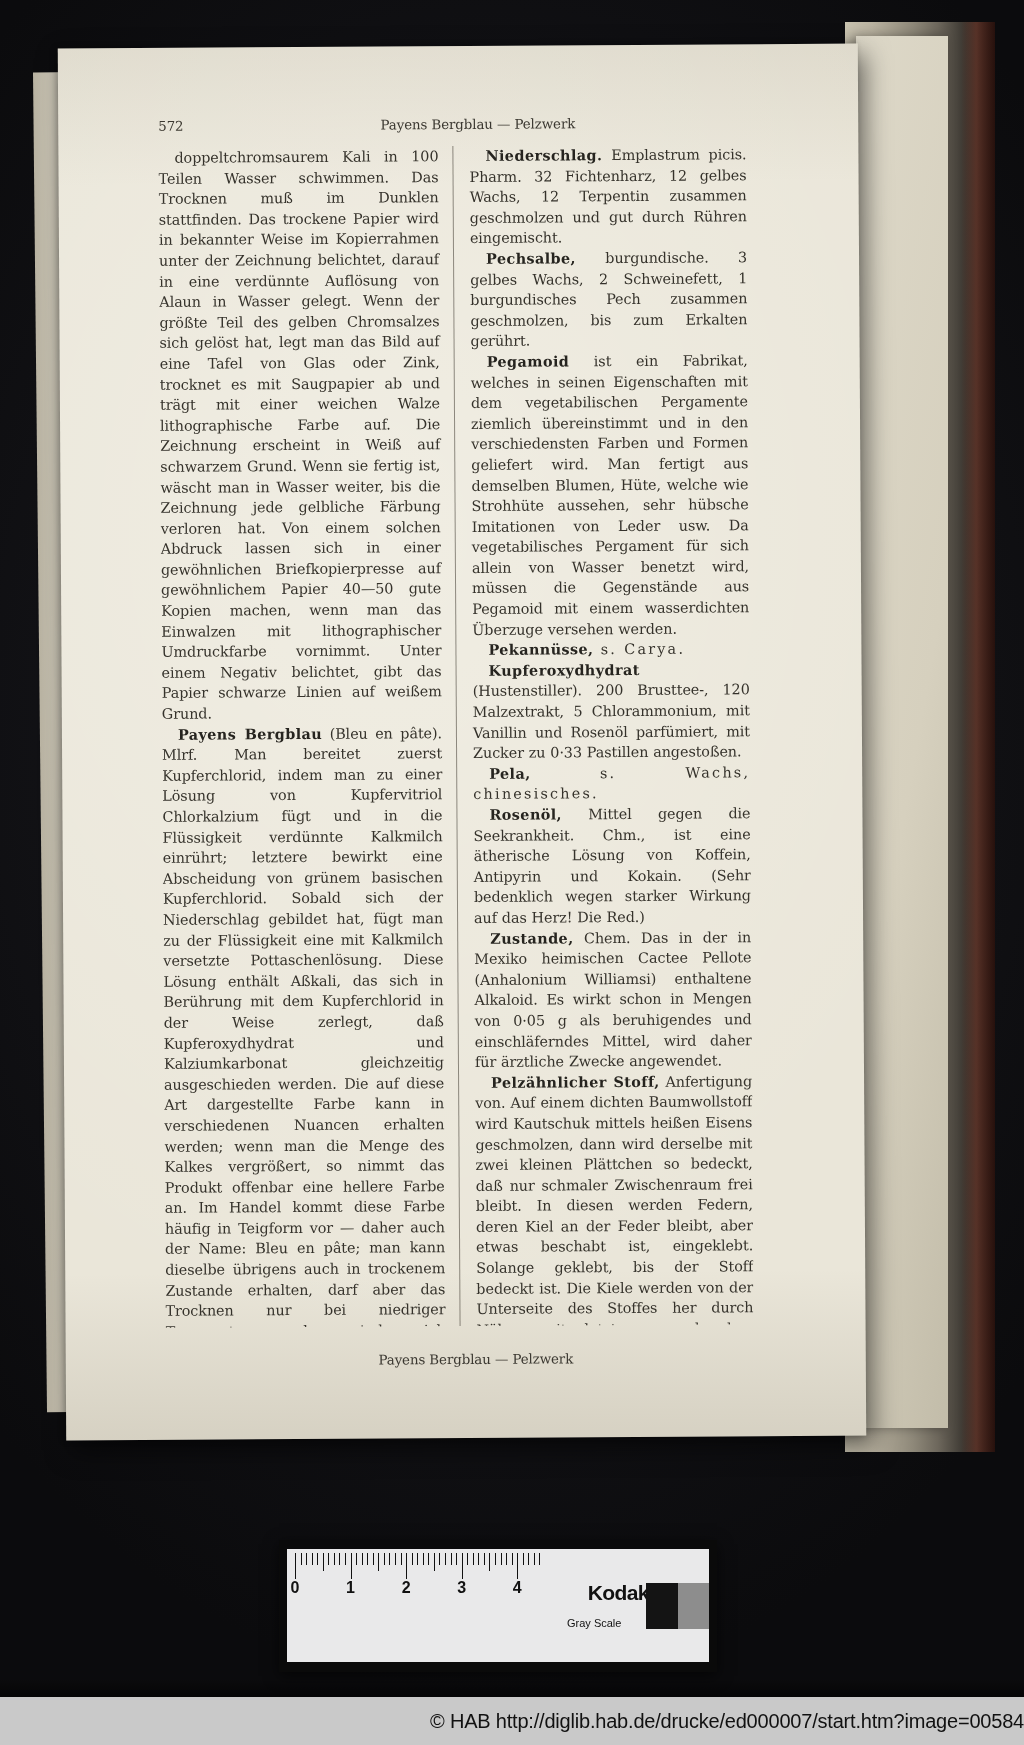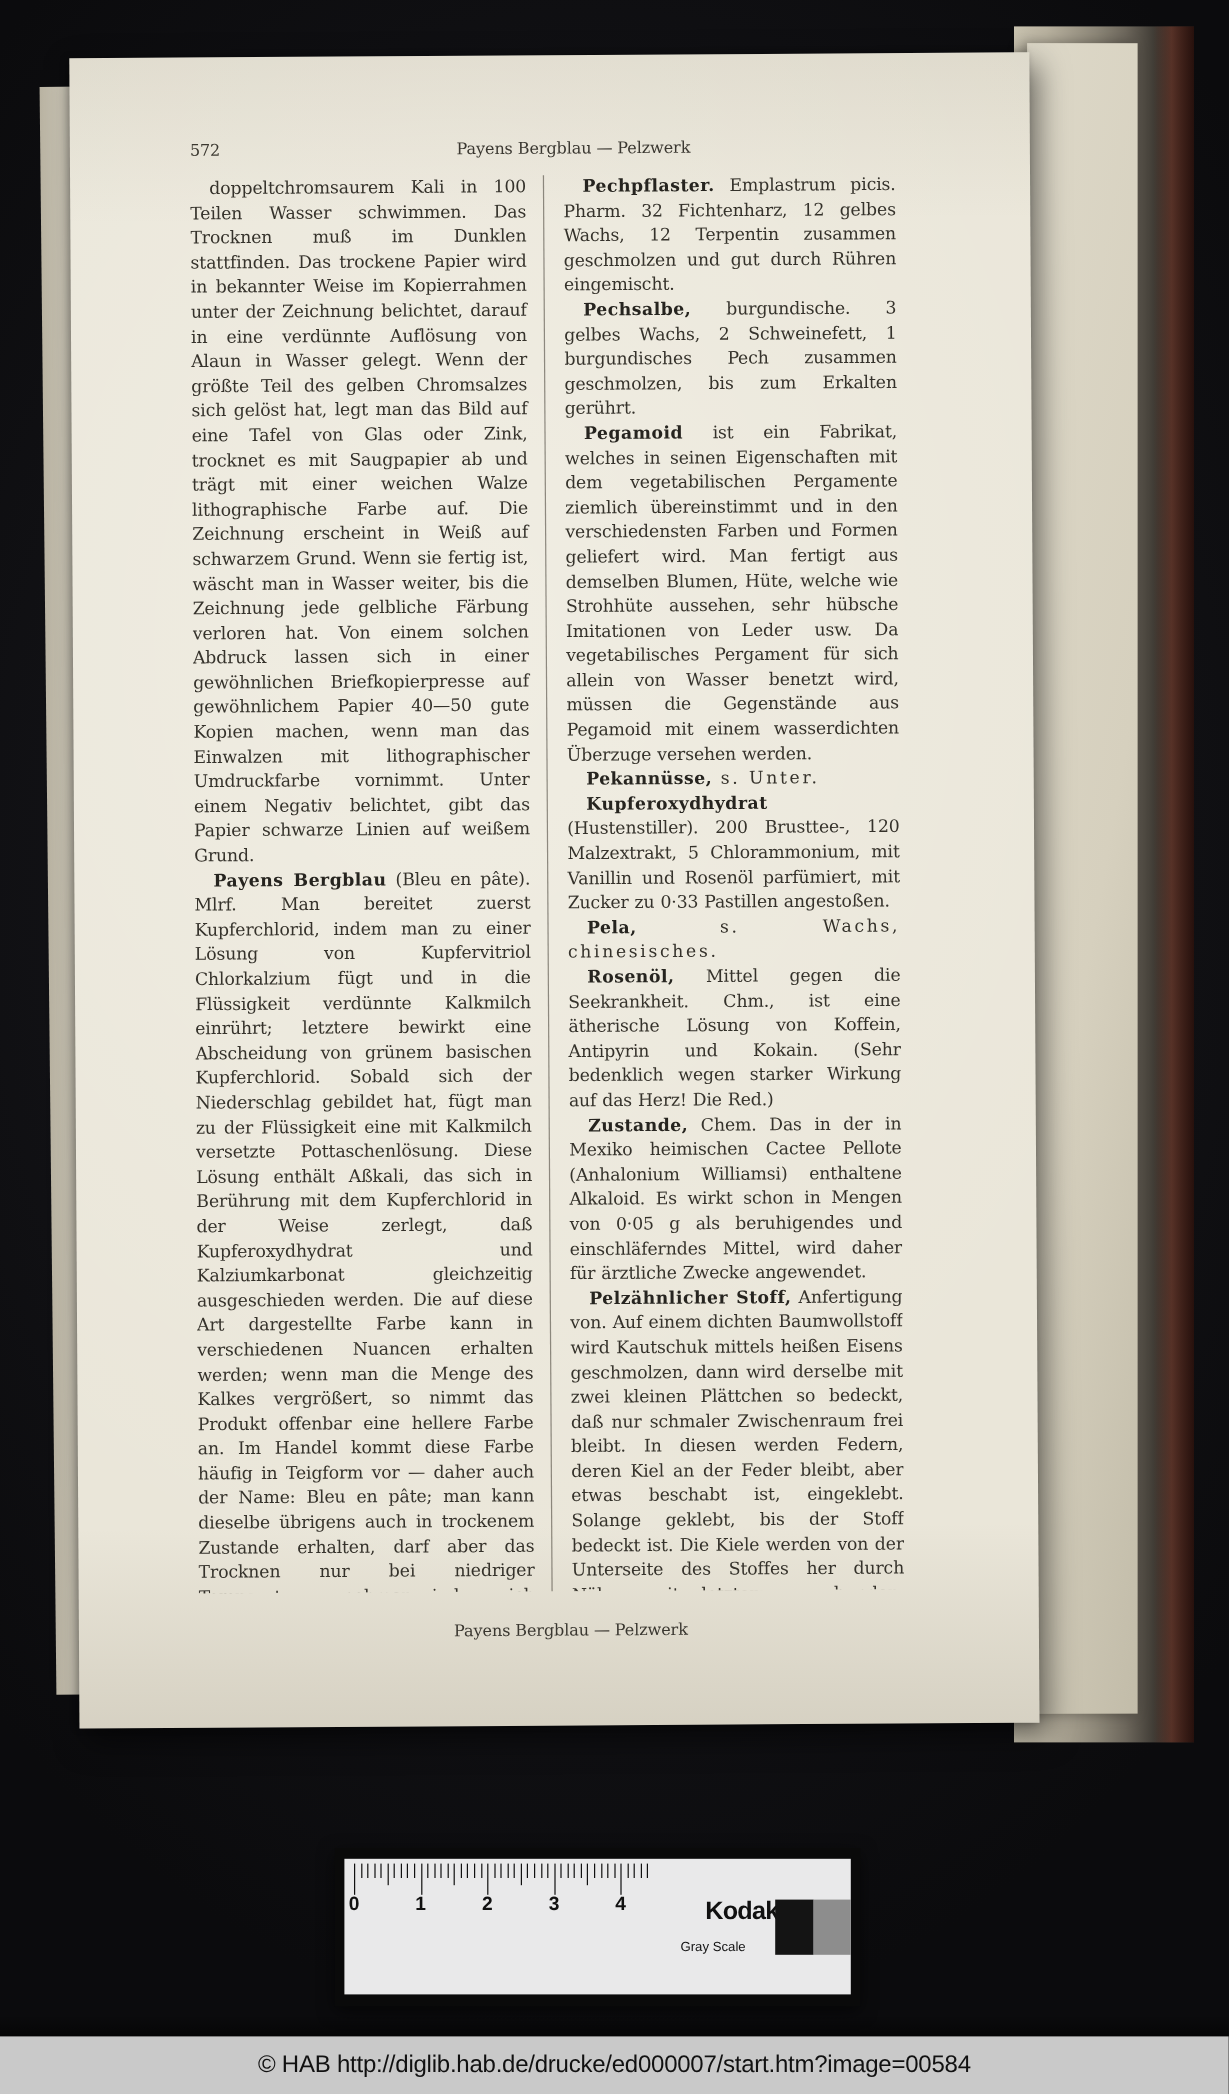--- a/index.html
+++ b/index.html
@@ -221,21 +221,21 @@
     align-items:center;
   }
   .patches div { height: 46px; width: 50%; }
 
   
   .credit-bar {
     position:absolute;
     left:0; bottom:0;
     width: 1024px; height: 48px;
     background:#c9c9c9;
-    display:flex; align-items:center; justify-content:center;
+    display:flex; align-items:center; justify-content:flex-end;
   }
   .credit-text {
     font-family:"Liberation Sans", sans-serif;
     font-size: 20px;
     color:#111;
     letter-spacing: -0.2px;
   }
   .credit-shadow {
     position:absolute; left:0; bottom:48px; width:1024px; height:18px;
     background: linear-gradient(180deg, rgba(0,0,0,0) 0%, rgba(0,0,0,.55) 100%);
@@ -272,33 +272,33 @@
 
           <p class="para frak indent">
             <span class="kw">Payens Bergblau</span><span> (Bleu en pâte). Mlrf. Man bereitet zuerst Kupferchlorid, indem man zu einer Lösung von Kupfervitriol Chlorkalzium fügt und in die Flüssigkeit verdünnte Kalkmilch einrührt; letztere bewirkt eine Abscheidung von grünem basischen Kupferchlorid. Sobald sich der Niederschlag gebildet hat, fügt man zu der Flüssigkeit eine mit Kalkmilch versetzte Pottaschenlösung. Diese Lösung enthält Aßkali, das sich in Berührung mit dem Kupferchlorid in der Weise zerlegt, daß Kupferoxydhydrat und Kalziumkarbonat gleichzeitig ausgeschieden werden. Die auf diese Art dargestellte Farbe kann in verschiedenen Nuancen erhalten werden; wenn man die Menge des Kalkes vergrößert, so nimmt das Produkt offenbar eine hellere Farbe an. Im Handel kommt diese Farbe häufig in Teigform vor — daher auch der Name: Bleu en pâte; man kann dieselbe übrigens auch in trockenem Zustande erhalten, darf aber das Trocknen nur bei niedriger Temperatur vornehmen, indem sich das Kupferoxydhydrat schon bei verhältnismäßig niederer Temperatur unter Ausscheidung von Kupferoxyd zersetzt.</span>
           </p>
 
         </div>
 
         <div class="col right">
 
           <p class="para frak indent">
-            <span class="kw">Pechpflaster.</span><span> Emplastrum picis. Pharm. 32 Fichtenharz, 12 gelbes Wachs, 12 Terpentin zusammen geschmolzen und gut durch Rühren eingemischt.</span>
+            <span class="kw">Niederschlag.</span><span> Emplastrum picis. Pharm. 32 Fichtenharz, 12 gelbes Wachs, 12 Terpentin zusammen geschmolzen und gut durch Rühren eingemischt.</span>
           </p>
 
           <p class="para frak indent">
             <span class="kw">Pechsalbe,</span><span> burgundische. 3 gelbes Wachs, 2 Schweinefett, 1 burgundisches Pech zusammen geschmolzen, bis zum Erkalten gerührt.</span>
           </p>
 
           <p class="para frak indent">
             <span class="kw">Pegamoid</span><span> ist ein Fabrikat, welches in seinen Eigenschaften mit dem vegetabilischen Pergamente ziemlich übereinstimmt und in den verschiedensten Farben und Formen geliefert wird. Man fertigt aus demselben Blumen, Hüte, welche wie Strohhüte aussehen, sehr hübsche Imitationen von Leder usw. Da vegetabilisches Pergament für sich allein von Wasser benetzt wird, müssen die Gegenstände aus Pegamoid mit einem wasserdichten Überzuge versehen werden.</span>
           </p>
 
           <p class="para frak indent">
-            <span class="kw">Pekannüsse,</span><span class="rom-sp"> s. Unter.</span>
+            <span class="kw">Pekannüsse,</span><span class="rom-sp"> s. Carya.</span>
           </p>
 
           <p class="para frak indent">
             <span class="kw">Kupferoxydhydrat</span><span> (Hustenstiller). 200 Brusttee-, 120 Malzextrakt, 5 Chlorammonium, mit Vanillin und Rosenöl parfümiert, mit Zucker zu 0·33 Pastillen angestoßen.</span>
           </p>
 
           <p class="para frak indent">
             <span class="kw">Pela,</span><span class="rom-sp"> s. Wachs, chinesisches.</span>
           </p>
 

